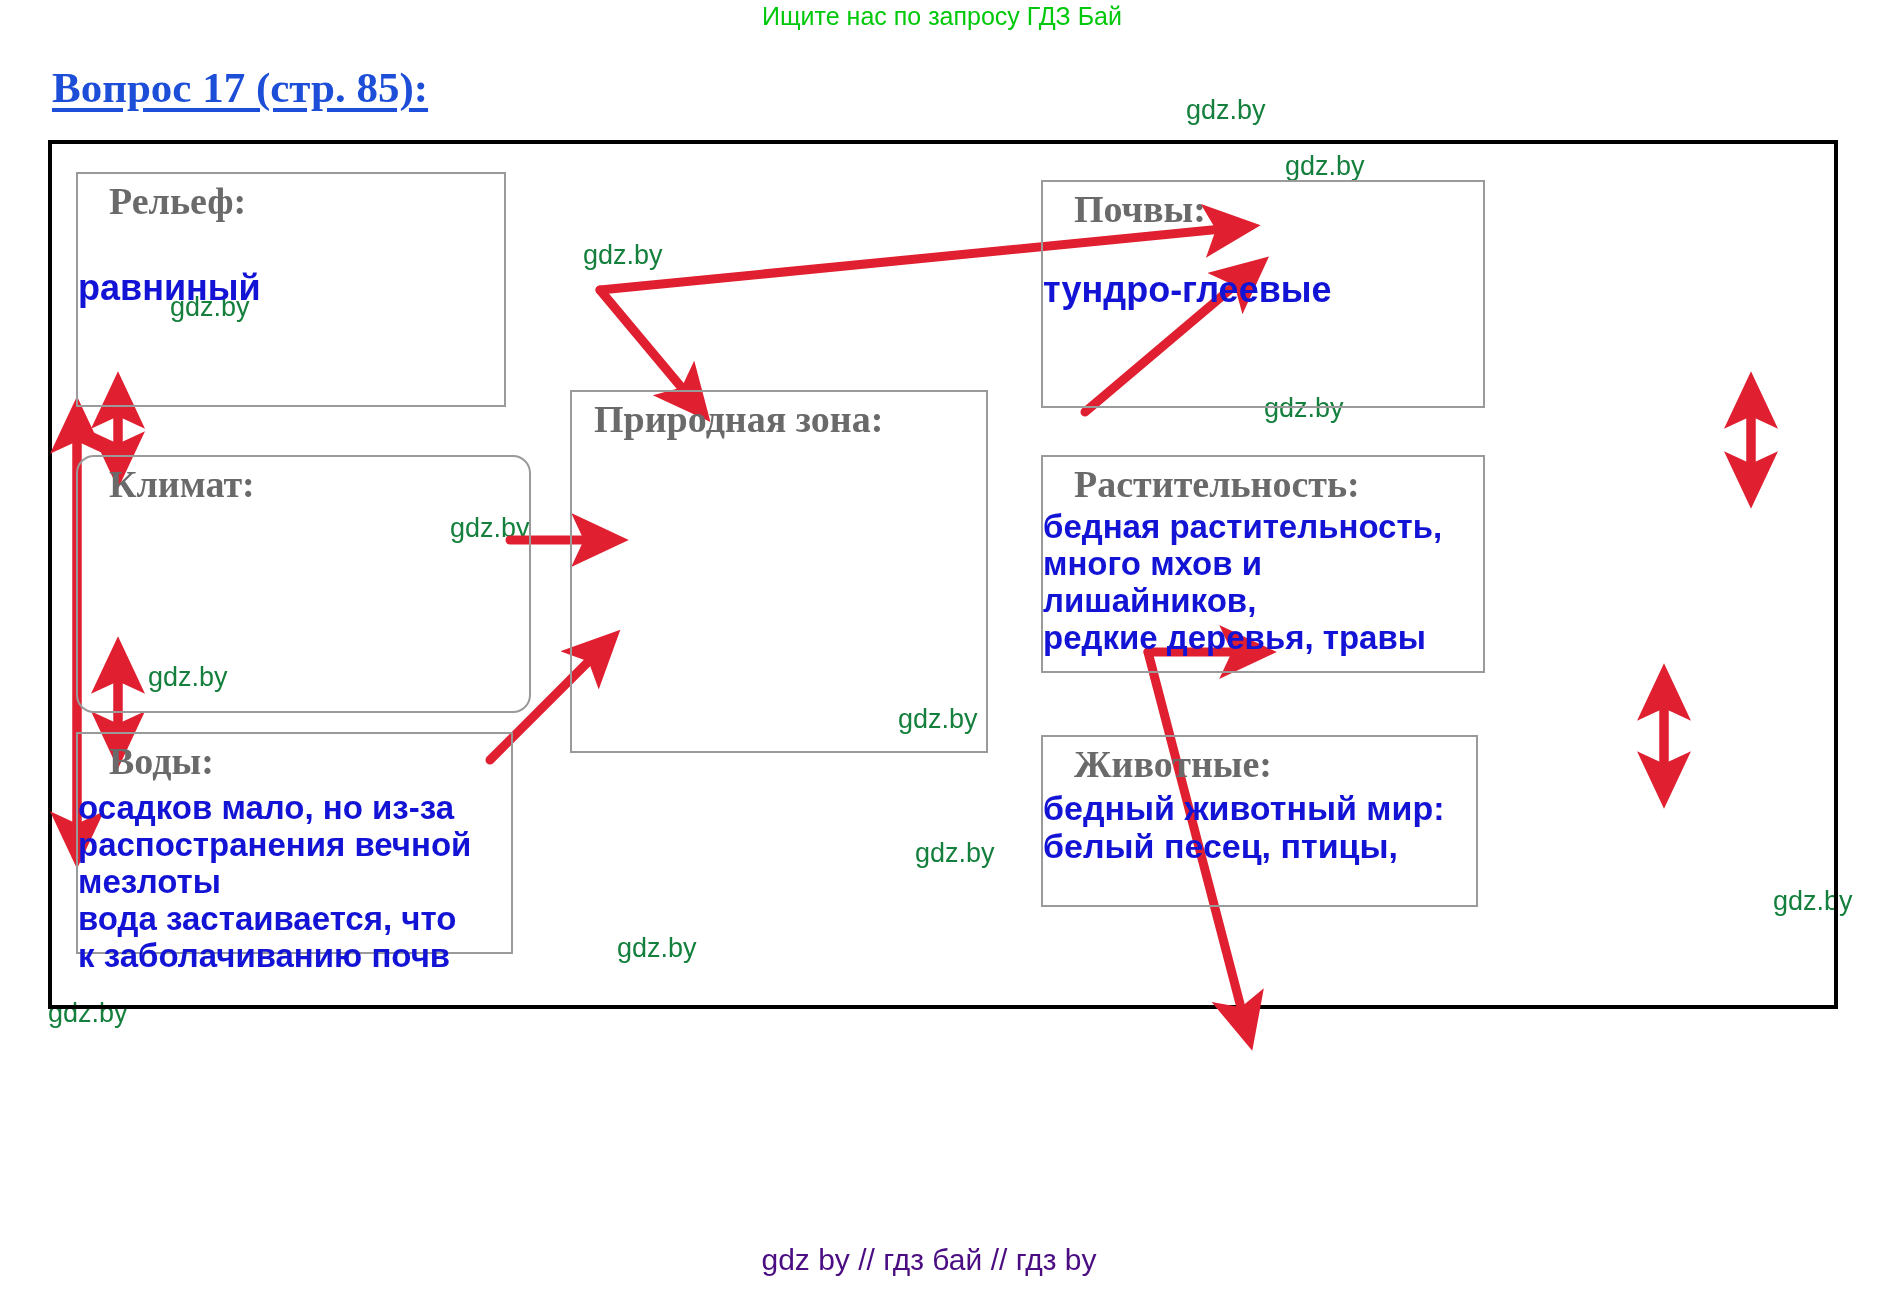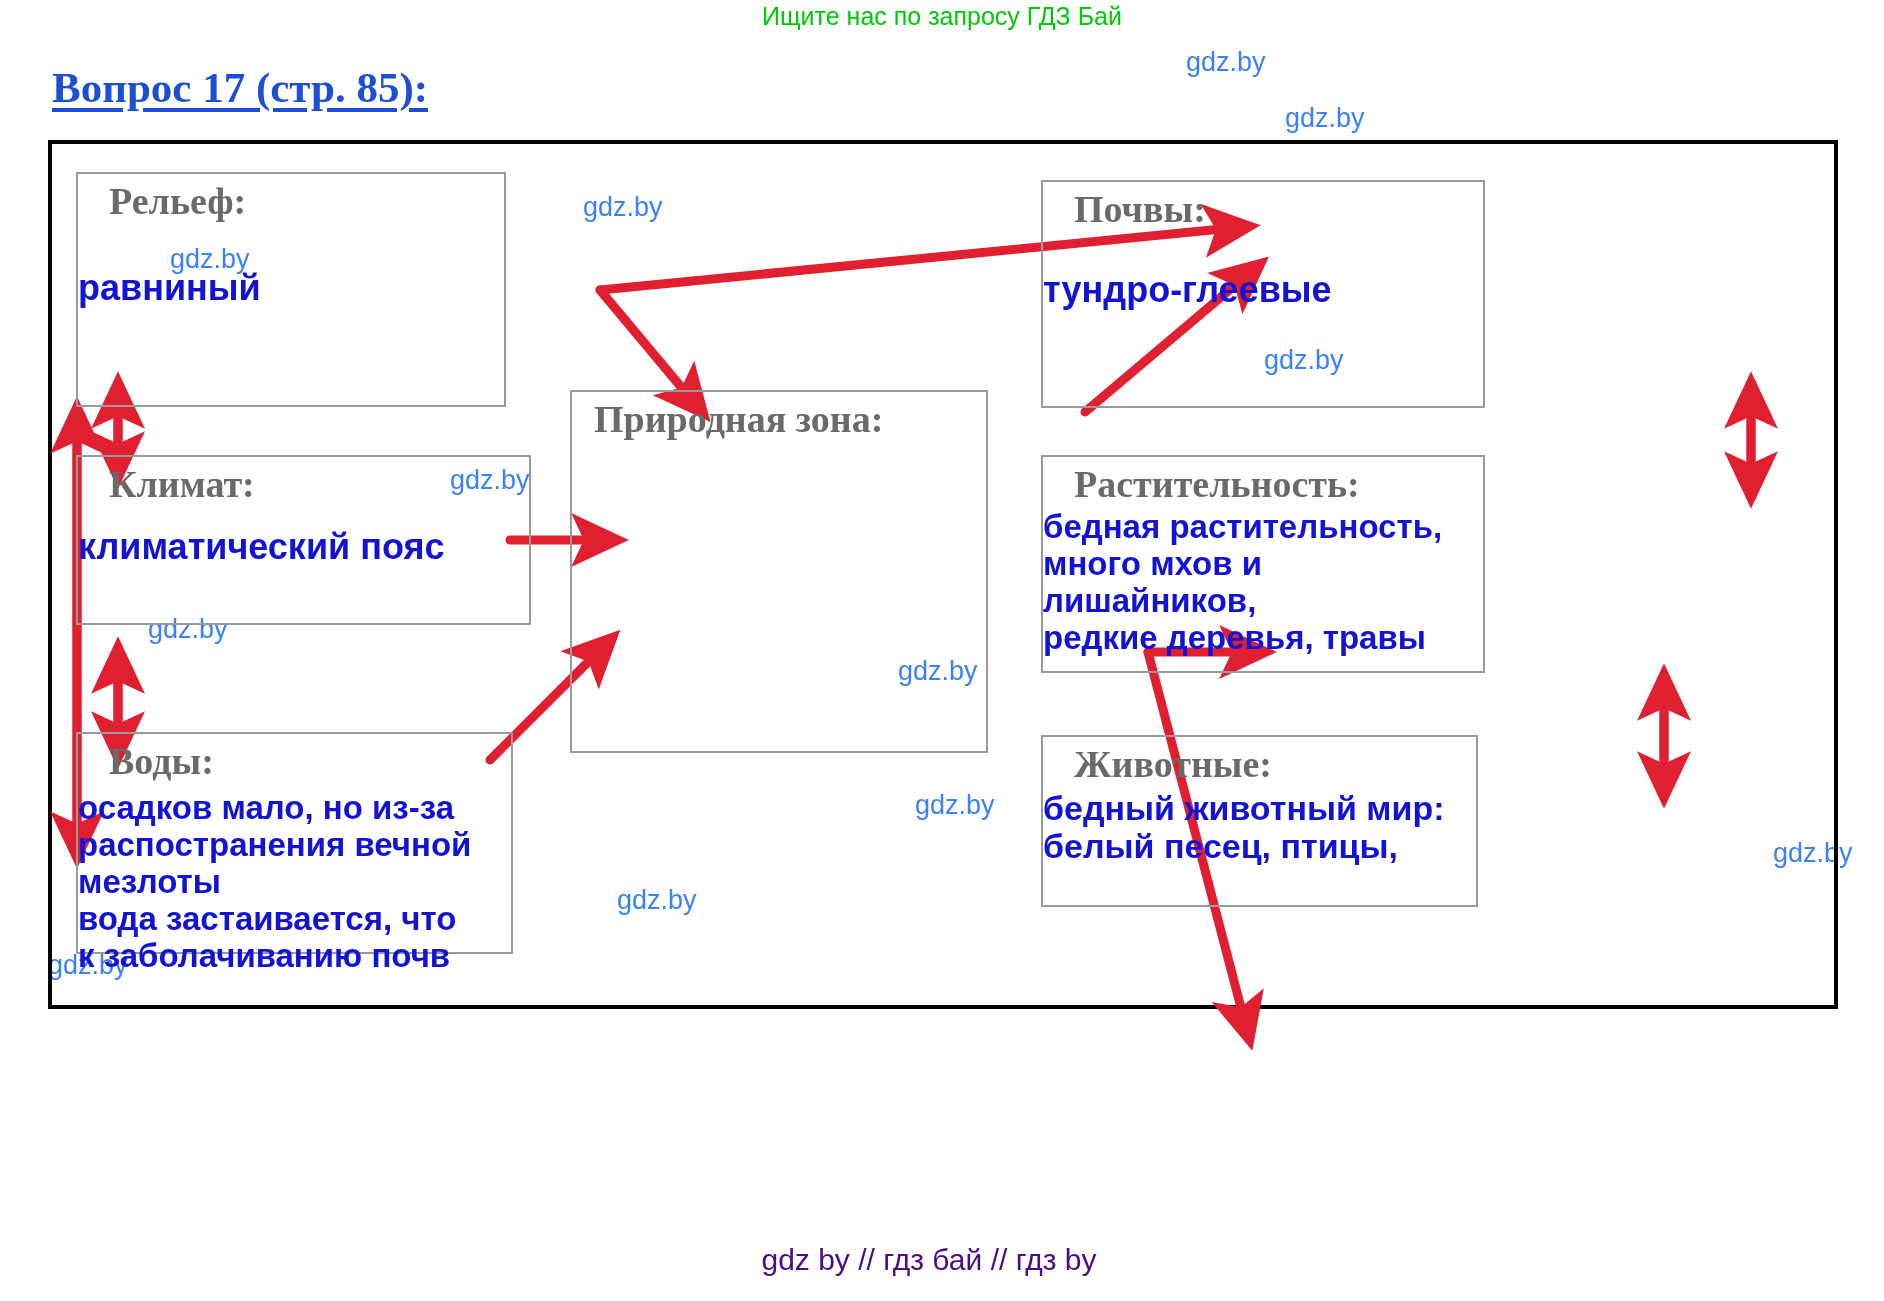--- a/index.html
+++ b/index.html
@@ -36,25 +36,26 @@
     font-size: 43px;
     color: #1d4ed8;
     text-decoration: underline;
     text-underline-offset: 6px;
     white-space: nowrap;
   }
 
   
   .wm {
     position: absolute;
-    color: #3b82f6;
+    color: #15803d;
     font-family: "Liberation Sans", sans-serif;
     font-size: 27px;
     white-space: nowrap;
     pointer-events: none;
+    margin-top: 48px;
   }
 
   
   .diagram-frame {
     position: absolute;
     left: 48px;
     top: 140px;
     width: 1790px;
     height: 869px;
     border: 4px solid #000000;
@@ -83,21 +84,21 @@
     font-family: "Liberation Sans", sans-serif;
     font-weight: bold;
     text-align: left;
     line-height: 1.12;
   }
 
   
   #box-relief   { left: 76px;  top: 172px; width: 430px;  height: 235px; }
   #box-relief .val   { font-size: 36px; margin-top: 48px; }
 
-  #box-climate  { left: 76px;  top: 455px; width: 455px;  height: 170px; }
+  #box-climate  { left: 76px;  top: 455px; width: 455px;  height: 258px; border-radius: 18px; }
   #box-climate .val  { font-size: 36px; margin-top: 24px; }
 
   #box-waters   { left: 76px;  top: 732px; width: 437px;  height: 222px; }
   #box-waters .val   { font-size: 33px; margin-top: 10px; }
 
   #box-zone     { left: 570px; top: 390px; width: 418px;  height: 363px; }
   #box-zone .head    { font-size: 38px; padding-left: 22px; }
   #box-zone .val     { font-size: 40px; margin-top: 50px; }
 
   #box-soils    { left: 1041px; top: 180px; width: 444px; height: 228px; }
@@ -218,21 +219,20 @@
 <div class="cbox" id="box-relief">
   <div class="head">Рельеф:</div>
   <div class="val">
       <div>равниный</div>
     </div>
 </div>
 
 <div class="cbox" id="box-climate">
   <div class="head">Климат:</div>
   <div class="val">
-      <div>климатический пояс</div>
     </div>
 </div>
 
 <div class="cbox" id="box-waters">
   <div class="head">Воды:</div>
   <div class="val">
       <div>осадков мало, но из-за</div>
       <div>распостранения вечной мезлоты</div>
       <div>вода застаивается, что</div>
       <div>к заболачиванию почв</div>

